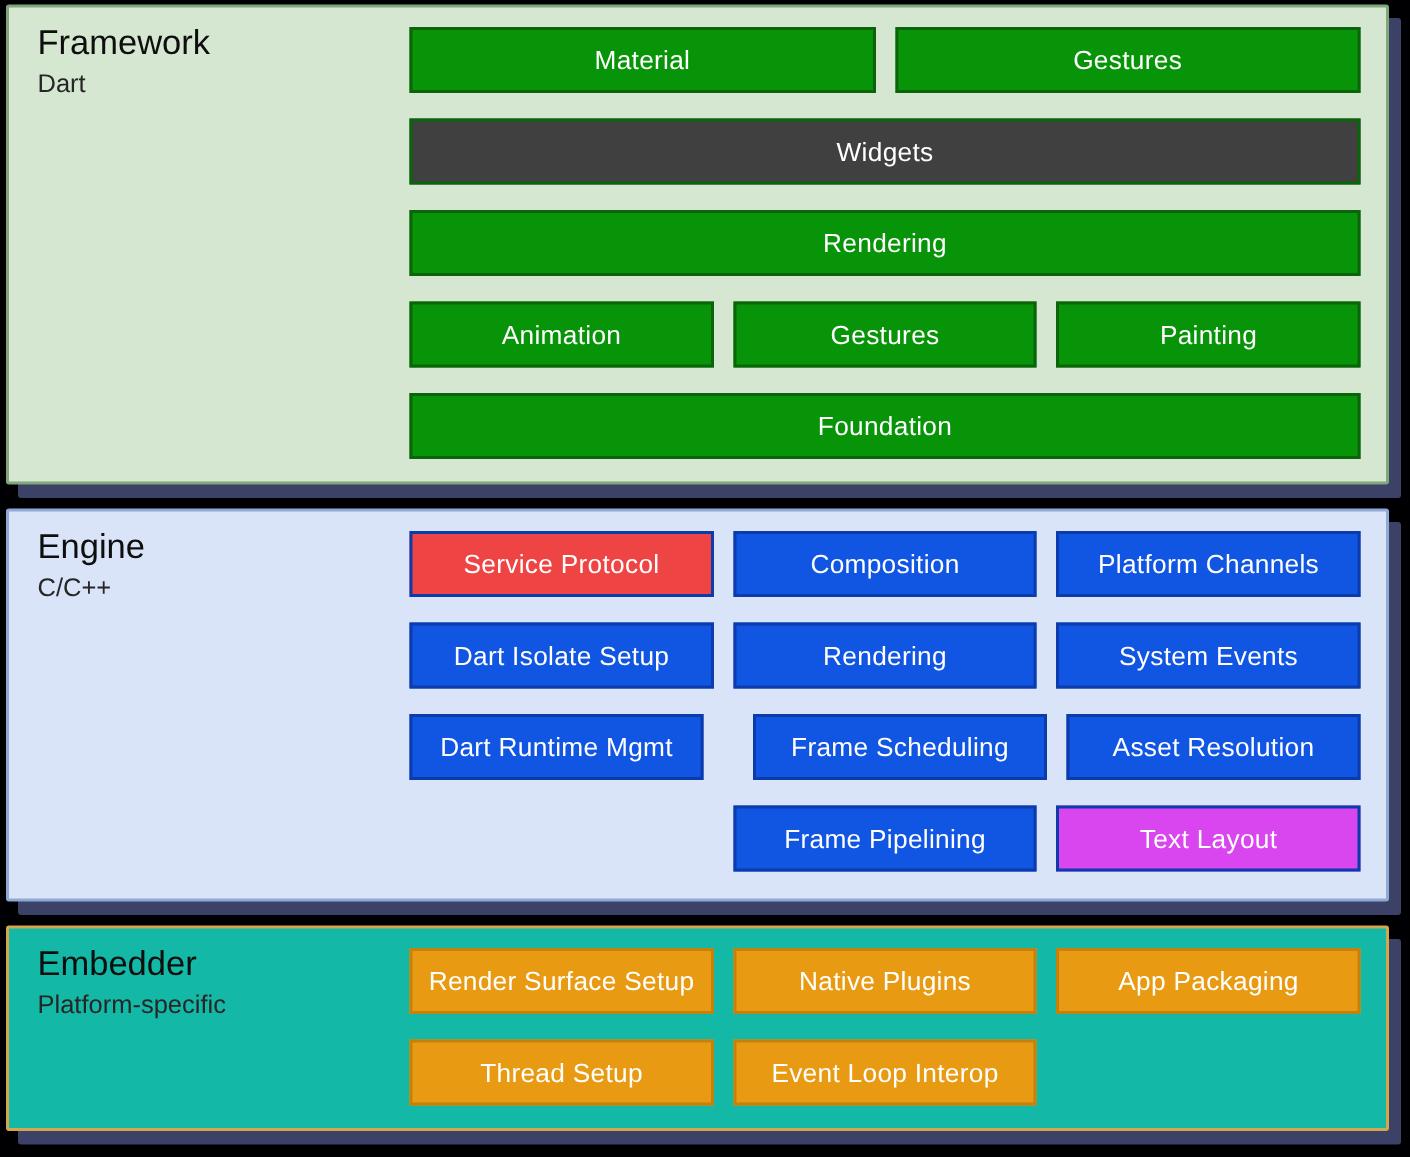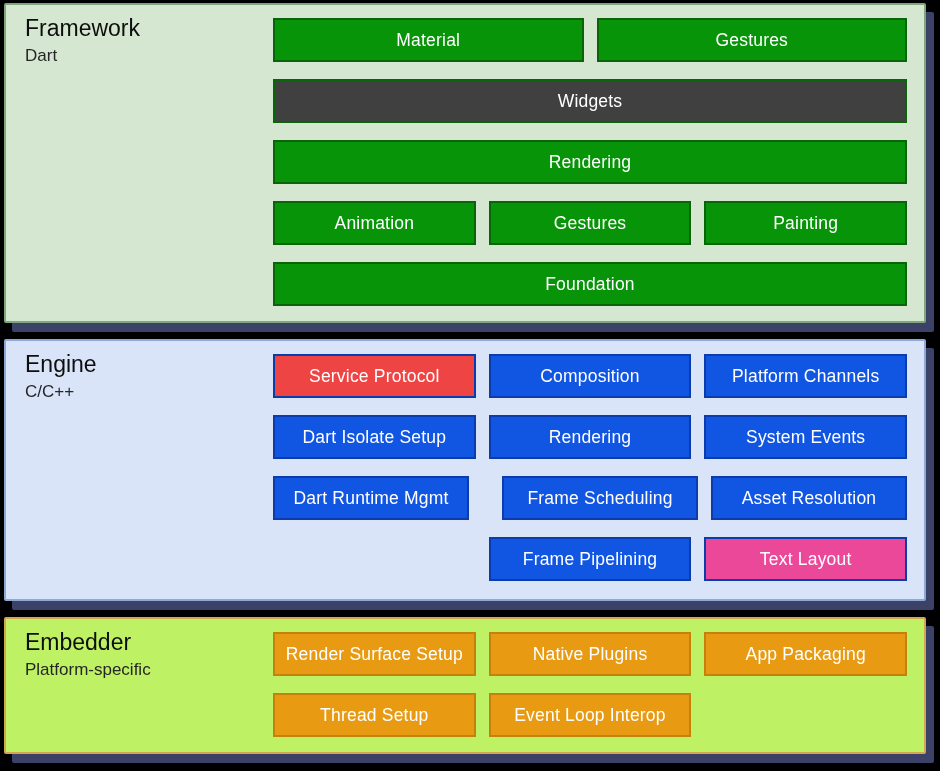--- a/index.html
+++ b/index.html
@@ -90,26 +90,26 @@
         <div class="bar" style="background: rgb(17, 85, 227); border-color: rgb(12, 59, 171); color: rgb(255, 255, 255);">System Events</div>
       </div>
       <div class="row">
         <div class="bar" style="background: rgb(17, 85, 227); border-color: rgb(12, 59, 171); color: rgb(255, 255, 255);">Dart Runtime Mgmt</div>
         <div class="bar" style="background: rgb(17, 85, 227); border-color: rgb(12, 59, 171); color: rgb(255, 255, 255); margin-left: 20px;">Frame Scheduling</div>
         <div class="bar" style="background: rgb(17, 85, 227); border-color: rgb(12, 59, 171); color: rgb(255, 255, 255);">Asset Resolution</div>
       </div>
       <div class="row">
         <div class="bar ghost"></div>
         <div class="bar" style="background: rgb(17, 85, 227); border-color: rgb(12, 59, 171); color: rgb(255, 255, 255);">Frame Pipelining</div>
-        <div class="bar" style="background: #ec4899; border-color: rgb(12, 59, 171); color: rgb(255, 255, 255);">Text Layout</div>
+        <div class="bar" style="background: #d946ef; border-color: rgb(12, 59, 171); color: rgb(255, 255, 255);">Text Layout</div>
       </div>
     </div>
 </div>
 
-<div class="panel panel-embedder" style="background: #bef264; border-color: rgb(210, 167, 78); box-shadow: rgb(59, 65, 103) 8px 9px 0px 0px;">
+<div class="panel panel-embedder" style="background: #14b8a6; border-color: rgb(210, 167, 78); box-shadow: rgb(59, 65, 103) 8px 9px 0px 0px;">
   <div class="label-area">
     <div class="layer-title">Embedder</div>
     <div class="layer-subtitle">Platform-specific</div>
   </div>
   <div class="rows">
       <div class="row">
         <div class="bar" style="background: rgb(232, 155, 18); border-color: rgb(197, 129, 11); color: rgb(255, 255, 255);">Render Surface Setup</div>
         <div class="bar" style="background: rgb(232, 155, 18); border-color: rgb(197, 129, 11); color: rgb(255, 255, 255);">Native Plugins</div>
         <div class="bar" style="background: rgb(232, 155, 18); border-color: rgb(197, 129, 11); color: rgb(255, 255, 255);">App Packaging</div>
       </div>

